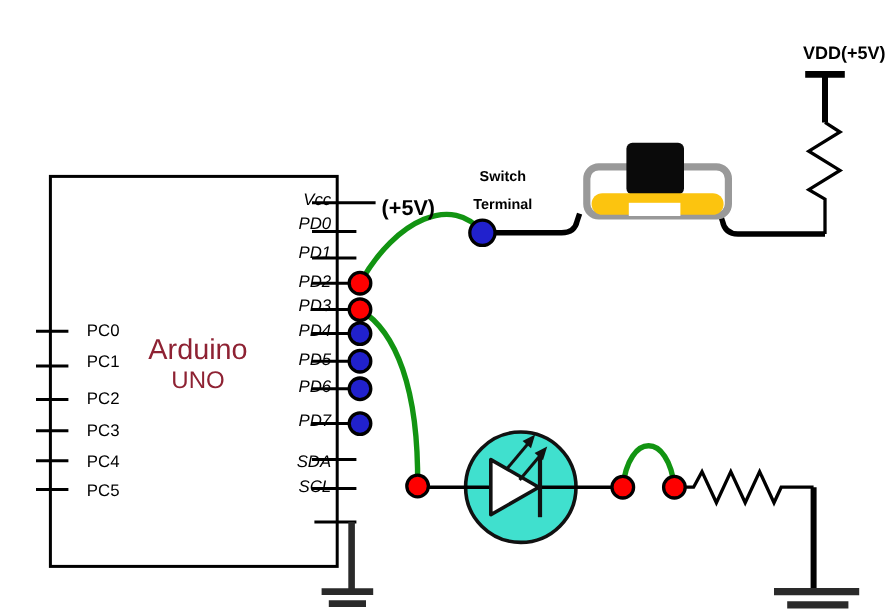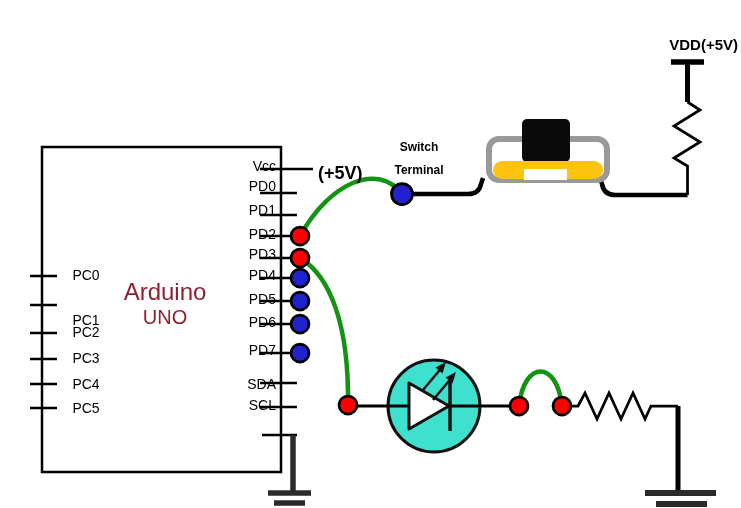--- a/index.html
+++ b/index.html
@@ -6,21 +6,21 @@
     --wire-green:#129412; --dot-red:#fe0000; --dot-blue:#2121cd;
     --led-cyan:#40e0ce; --switch-yellow:#fcc40f; --switch-gray:#999999;
     --chip-text:#8e2233; --ink:#000000; --ground:#2a2a2a;
   }
   html,body{margin:0;padding:0;}
   body{background:#fff;font-family:"Liberation Sans",sans-serif;}
   .stage{position:relative;width:741px;height:508px;background:#ffffff;overflow:hidden;margin-top:32px;}
   .stage svg{position:absolute;left:0;top:0;}
   .lbl{position:absolute;color:var(--ink);white-space:nowrap;}
   .pin-lbl{font-size:14px;height:18px;line-height:18px;}
-  .pin-right{left:216px;width:60px;text-align:right;}
+  .pin-right{left:216px;width:60px;text-align:right;font-style:italic;}
   .pin-left{left:60px;width:52px;text-align:center;}
   .chip-name{left:119px;top:246px;width:92px;text-align:center;color:var(--chip-text);line-height:1.15;}
   .chip-name .l1{font-size:24px;}
   .chip-name .l2{font-size:20px;}
   .vdd{left:644px;top:4px;width:94px;text-align:right;font-size:15px;font-weight:bold;}
   .plus5{left:318px;top:131px;font-size:18px;font-weight:bold;}
   .swlbl{left:366px;width:106px;text-align:center;font-size:12px;font-weight:bold;}
 </style>
 </head>
 <body>
@@ -111,19 +111,19 @@
   <div class="lbl pin-lbl pin-right" style="top:193px">PD2</div>
   <div class="lbl pin-lbl pin-right" style="top:213px">PD3</div>
   <div class="lbl pin-lbl pin-right" style="top:234px">PD4</div>
   <div class="lbl pin-lbl pin-right" style="top:258px">PD5</div>
   <div class="lbl pin-lbl pin-right" style="top:281px">PD6</div>
   <div class="lbl pin-lbl pin-right" style="top:309px">PD7</div>
   <div class="lbl pin-lbl pin-right" style="top:343px">SDA</div>
   <div class="lbl pin-lbl pin-right" style="top:364px">SCL</div>
 
   <div class="lbl pin-lbl pin-left" style="top:234px">PC0</div>
-  <div class="lbl pin-lbl pin-left" style="top:279px">PC1</div>
+  <div class="lbl pin-lbl pin-left" style="top:260px">PC1</div>
   <div class="lbl pin-lbl pin-left" style="top:291px">PC2</div>
   <div class="lbl pin-lbl pin-left" style="top:317px">PC3</div>
   <div class="lbl pin-lbl pin-left" style="top:343px">PC4</div>
   <div class="lbl pin-lbl pin-left" style="top:367px">PC5</div>
 
 </div>
 
 </body></html>

